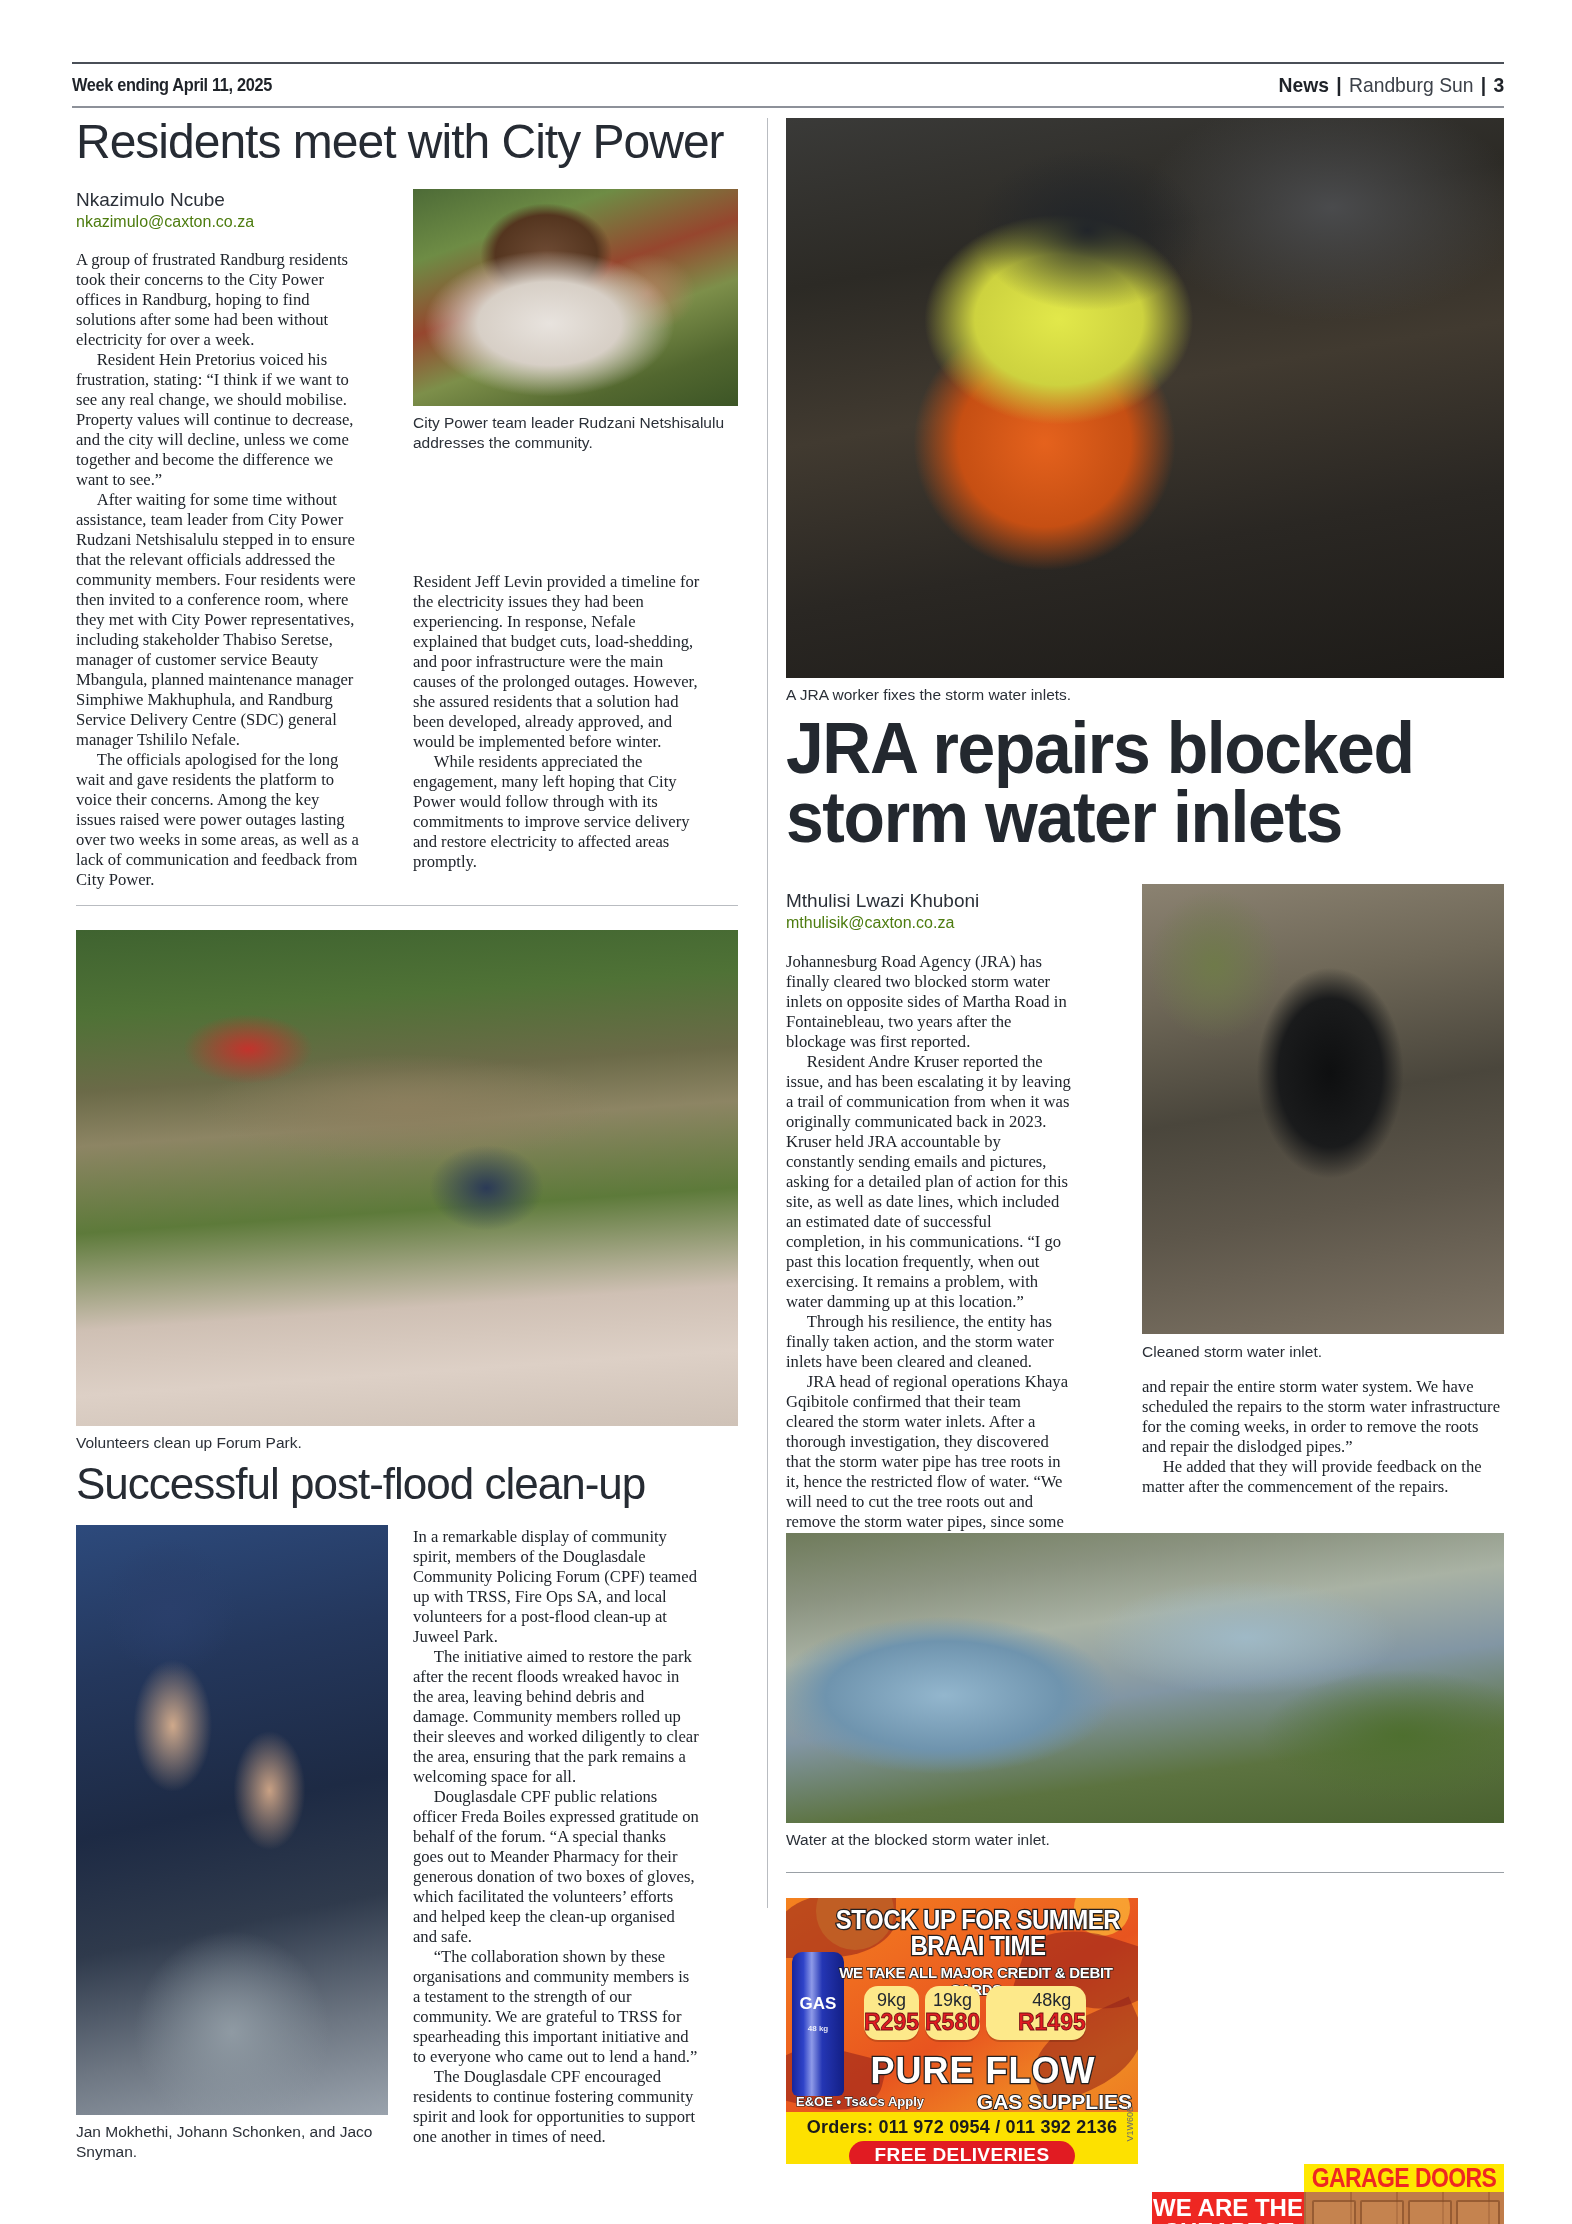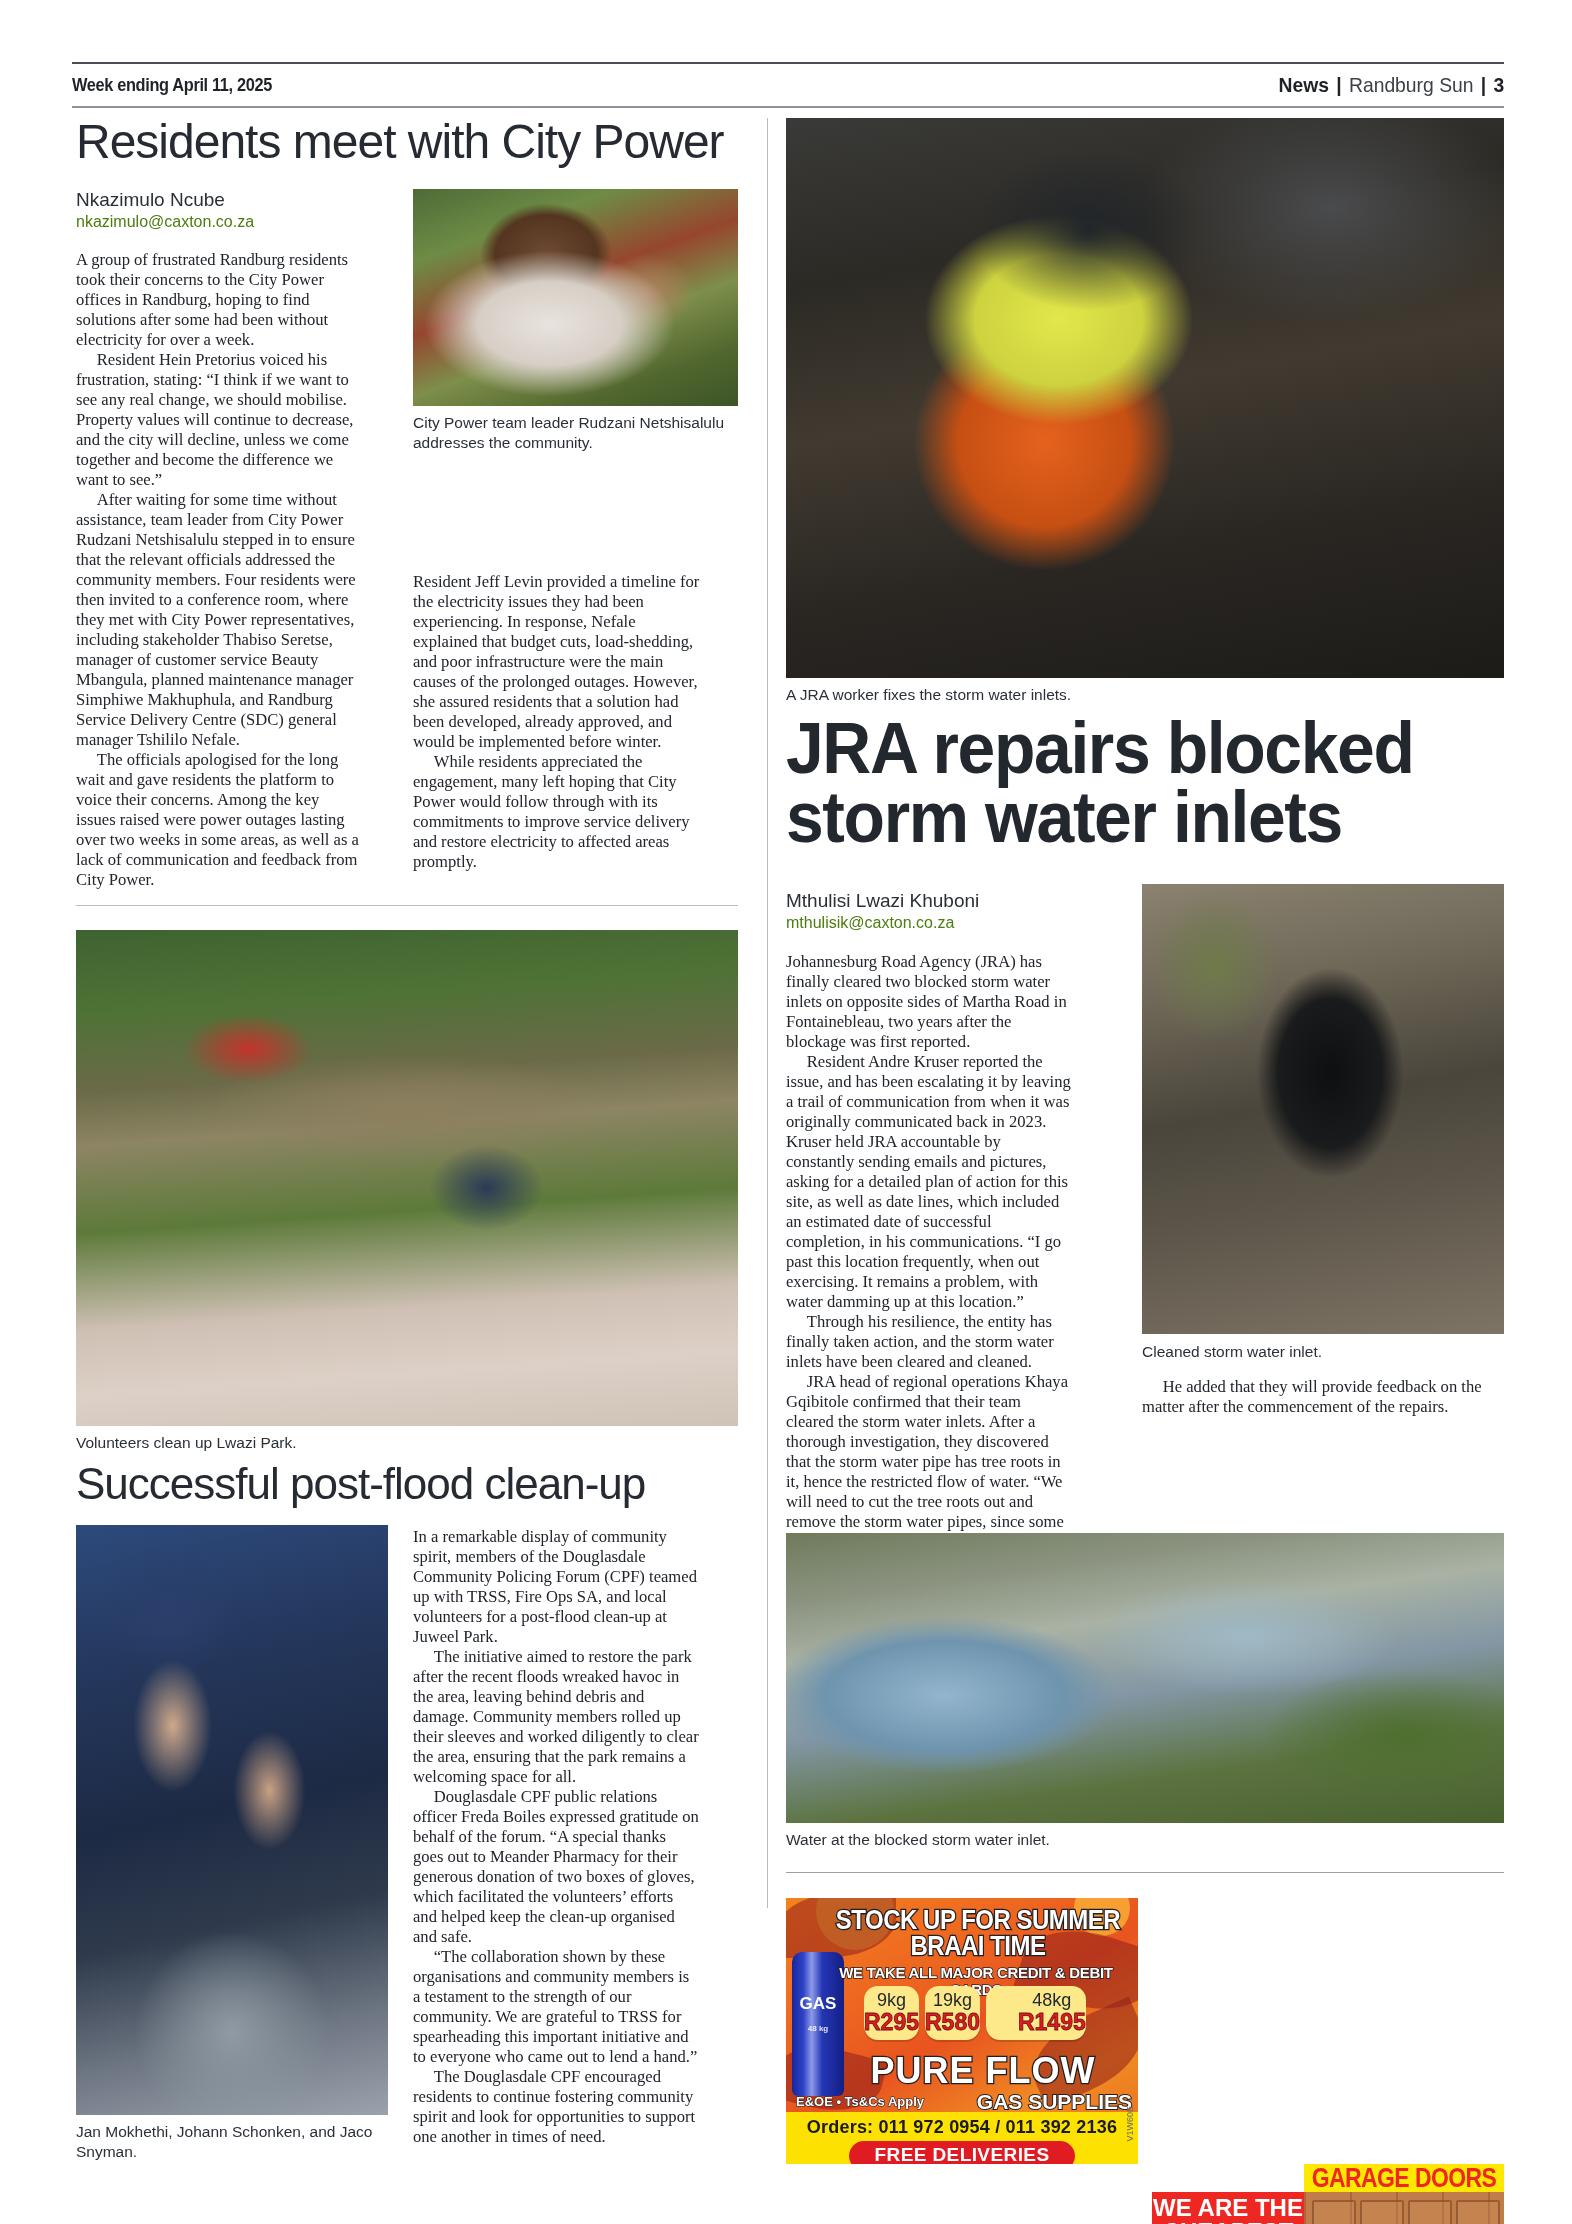--- a/index.html
+++ b/index.html
@@ -375,21 +375,21 @@
   </div>
 
   <div class="body-col" style="position:absolute; left:413px; top:572px; width:287px;">
     <p class="first">Resident Jeff Levin provided a timeline for the electricity issues they had been experiencing. In response, Nefale explained that budget cuts, load-shedding, and poor infrastructure were the main causes of the prolonged outages. However, she assured residents that a solution had been developed, already approved, and would be implemented before winter.</p>
     <p>While residents appreciated the engagement, many left hoping that City Power would follow through with its commitments to improve service delivery and restore electricity to affected areas promptly.</p>
   </div>
 
   <div class="hrule" style="left:76px; top:905px; width:662px;"></div>
 
   <div class="photo ph-volunteers" style="left:76px; top:930px; width:662px; height:496px;"></div>
-  <div class="caption" style="position:absolute; left:76px; top:1433px; width:662px;">Volunteers clean up Lwazi Park.</div>
+  <div class="caption" style="position:absolute; left:76px; top:1433px; width:662px;">Volunteers clean up Forum Park.</div>
 
   <div style="position:absolute; left:76px; top:1462px; width:670px;">
     <div class="hl-thin" style="font-size:44px; width:680px;">Successful post-flood clean-up</div>
   </div>
 
   <div class="photo ph-cpf" style="left:76px; top:1525px; width:312px; height:590px;"></div>
   <div class="caption" style="position:absolute; left:76px; top:2122px; width:312px;">Jan Mokhethi, Johann Schonken, and Jaco Snyman.</div>
 
   <div class="body-col" style="position:absolute; left:413px; top:1527px; width:287px;">
     <p class="first">In a remarkable display of community spirit, members of the Douglasdale Community Policing Forum (CPF) teamed up with TRSS, Fire Ops SA, and local volunteers for a post-flood clean-up at Juweel Park.</p>
@@ -416,20 +416,21 @@
   <div class="caption" style="position:absolute; left:1142px; top:1342px; width:362px;">Cleaned storm water inlet.</div>
 
   <div class="body-col" style="position:absolute; left:786px; top:952px; width:287px;">
     <p class="first">Johannesburg Road Agency (JRA) has finally cleared two blocked storm water inlets on opposite sides of Martha Road in Fontainebleau, two years after the blockage was first reported.</p>
     <p>Resident Andre Kruser reported the issue, and has been escalating it by leaving a trail of communication from when it was originally communicated back in 2023. Kruser held JRA accountable by constantly sending emails and pictures, asking for a detailed plan of action for this site, as well as date lines, which included an estimated date of successful completion, in his communications. “I go past this location frequently, when out exercising. It remains a problem, with water damming up at this location.”</p>
     <p>Through his resilience, the entity has finally taken action, and the storm water inlets have been cleared and cleaned.</p>
     <p>JRA head of regional operations Khaya Gqibitole confirmed that their team cleared the storm water inlets. After a thorough investigation, they discovered that the storm water pipe has tree roots in it, hence the restricted flow of water. “We will need to cut the tree roots out and remove the storm water pipes, since some have dislodged,</p>
   </div>
 
   <div class="body-col" style="position:absolute; left:1142px; top:1377px; width:362px;">
+    <p class="first">and repair the entire storm water system. We have scheduled the repairs to the storm water infrastructure for the coming weeks, in order to remove the roots and repair the dislodged pipes.”</p>
     <p>He added that they will provide feedback on the matter after the commencement of the repairs.</p>
   </div>
 
   <div class="photo ph-water" style="left:786px; top:1533px; width:718px; height:290px;"></div>
   <div class="caption" style="position:absolute; left:786px; top:1830px; width:718px;">Water at the blocked storm water inlet.</div>
 
   <div class="hrule" style="left:786px; top:1872px; width:718px; background:#9aa0a6;"></div>
 
   <div class="ad-box ad-gas" style="left:786px; top:1898px; width:352px; height:266px;">
 

